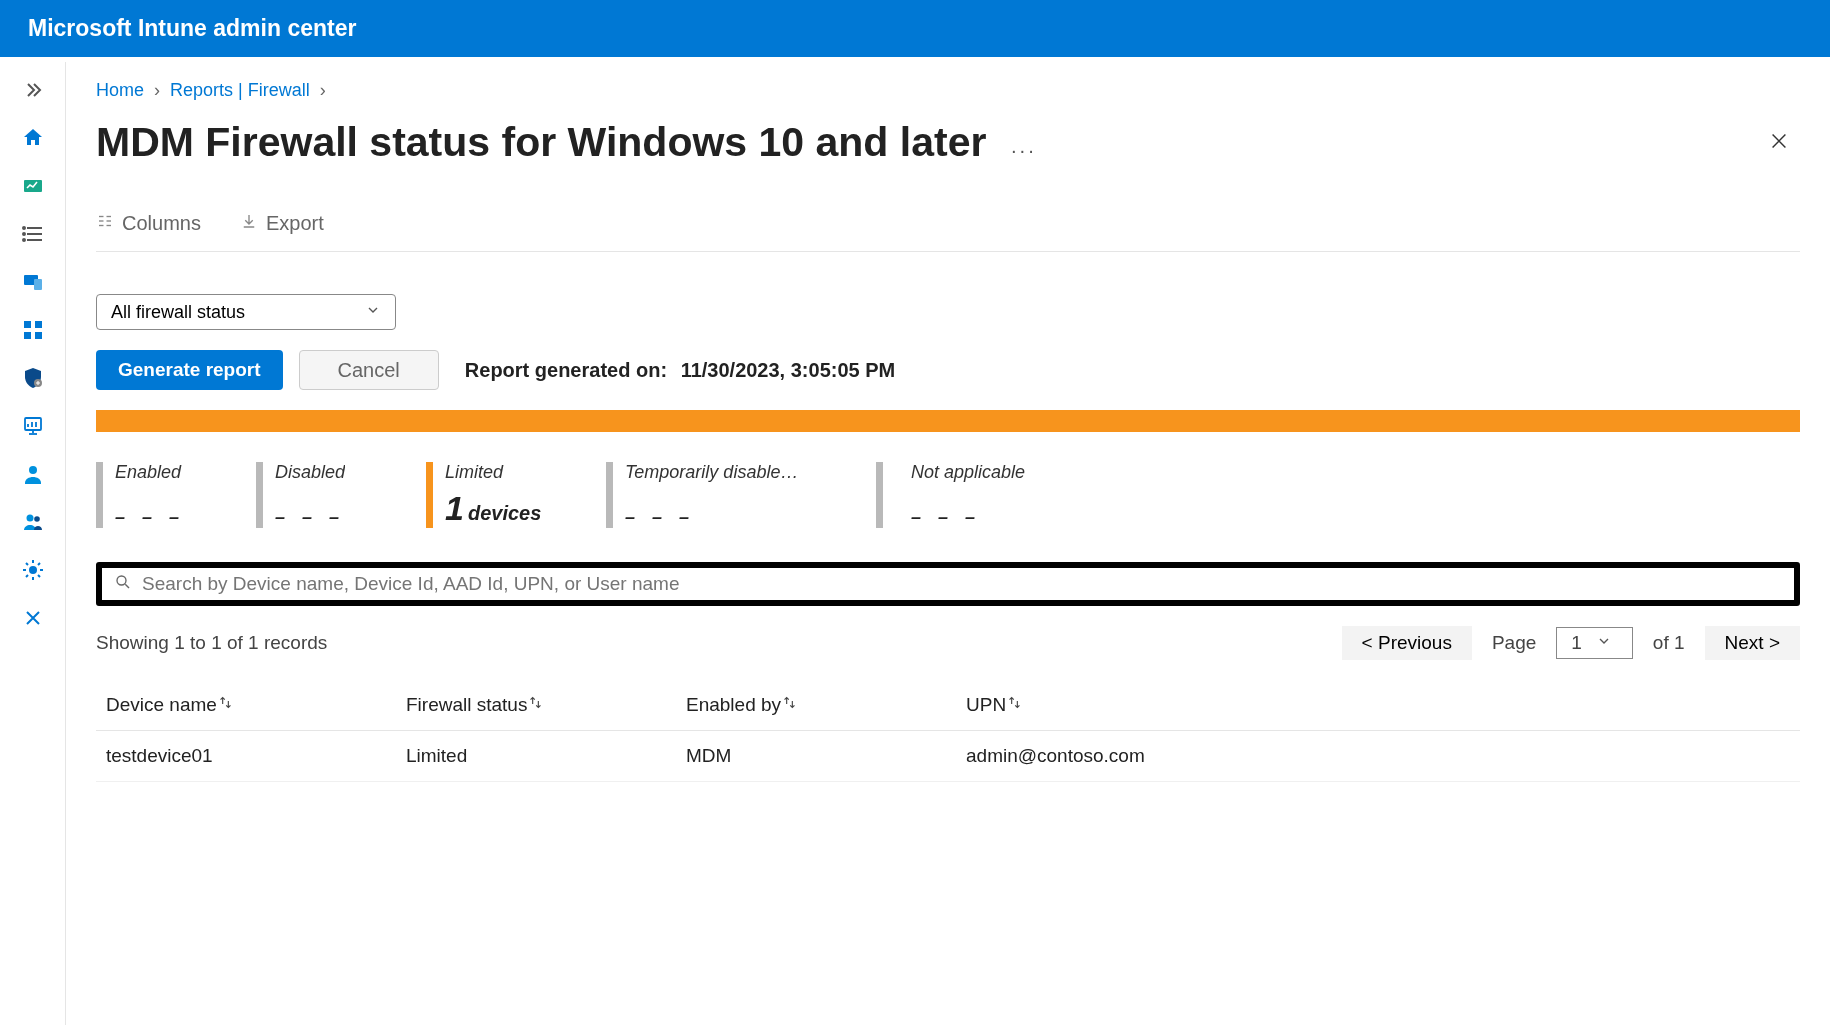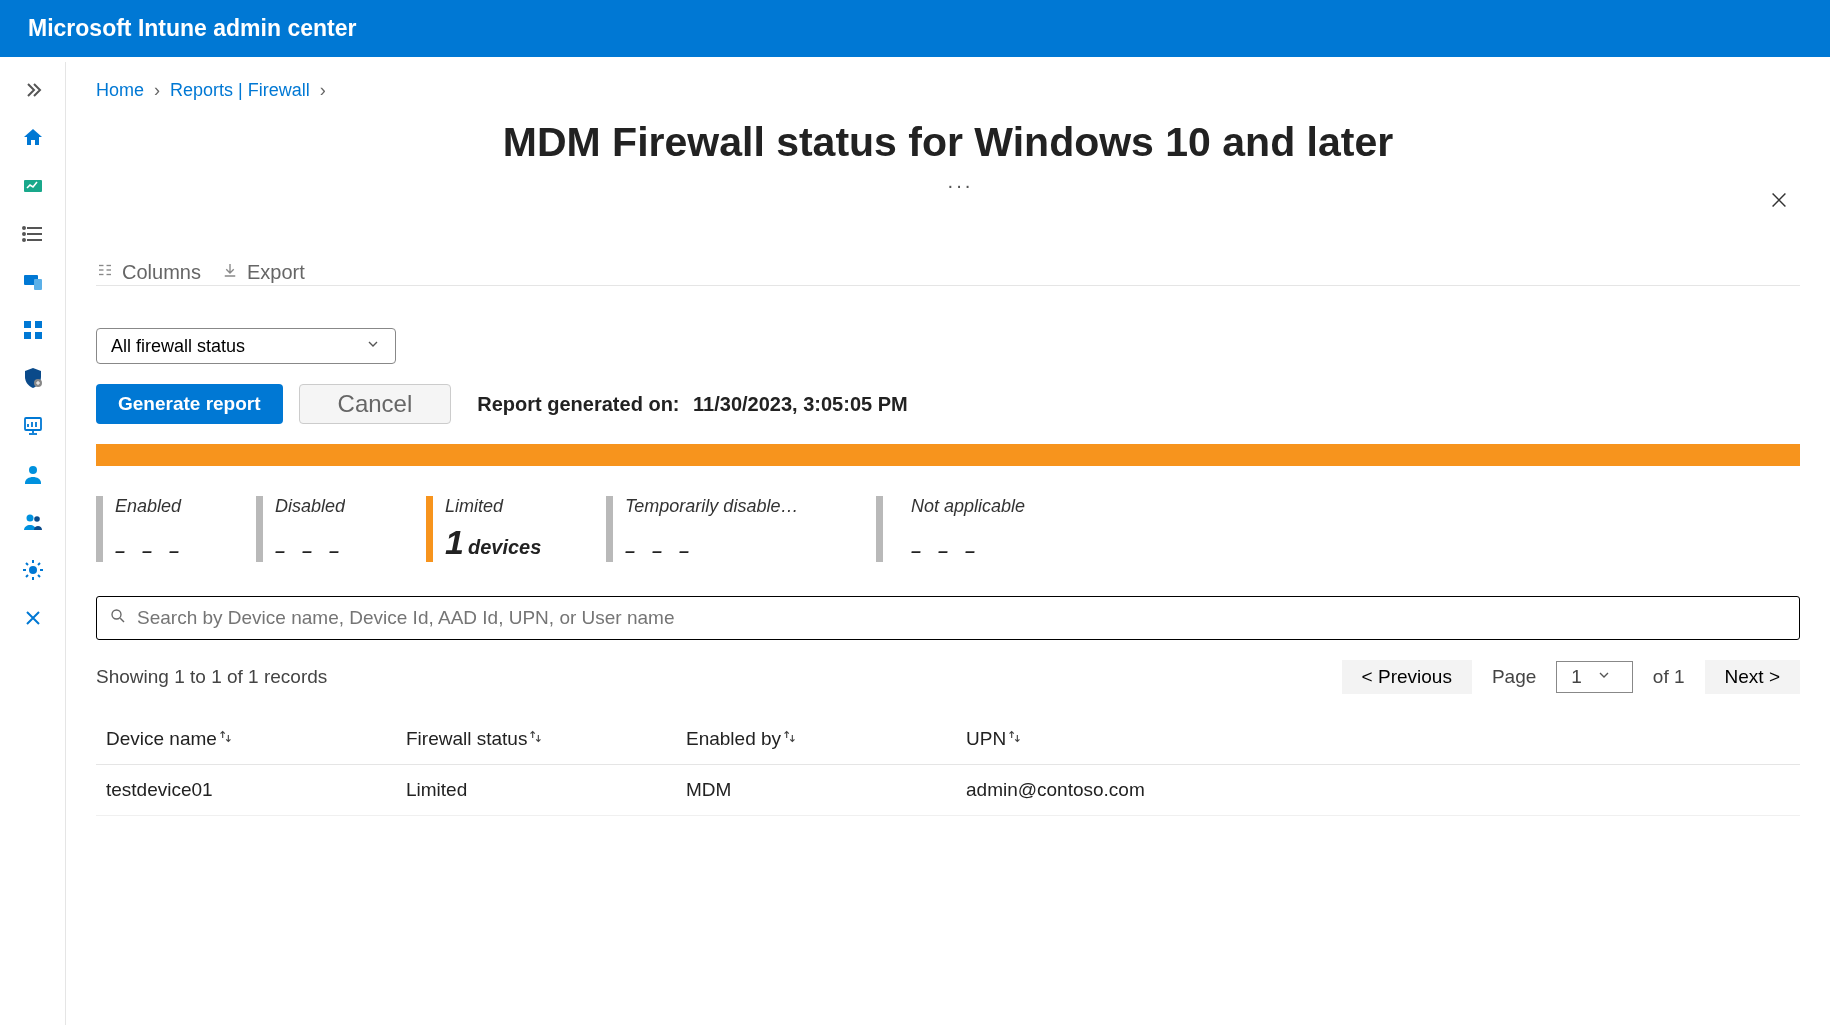--- a/index.html
+++ b/index.html
@@ -61,21 +61,20 @@
   gap: 10px;
 }
 .breadcrumb .sep { color: #666; }
 .breadcrumb a { color: #0078d4; text-decoration: none; cursor: pointer; }
 
 
 .title-row {
   display: flex;
   align-items: center;
   margin-top: 18px;
-  flex-direction: column;
 }
 .page-title {
   font-size: 41px;
   font-weight: 600;
   color: #222;
 }
 .title-more {
   margin-left: 24px;
   color: #555;
   font-size: 20px;
@@ -87,23 +86,23 @@
   margin-left: auto;
   margin-right: 10px;
   cursor: pointer;
 }
 .title-close svg { width: 22px; height: 22px; stroke: #333; }
 
 
 .toolbar {
   display: flex;
   align-items: center;
-  gap: 20px;
+  gap: 39px;
   margin-top: 46px;
-  padding-bottom: 1px;
+  padding-bottom: 16px;
   border-bottom: 1px solid #e5e5e5;
 }
 .tool-btn {
   display: flex;
   align-items: center;
   gap: 8px;
   color: #666;
   font-size: 20px;
   cursor: pointer;
 }
@@ -143,21 +142,21 @@
   font-weight: 600;
   cursor: pointer;
 }
 .btn-secondary {
   background: #f5f5f5;
   color: #666;
   border: 1px solid #ccc;
   border-radius: 4px;
   height: 40px;
   padding: 4px 38px;
-  font-size: 24px;
+  font-size: 20px;
   cursor: pointer;
 }
 .report-meta { font-size: 20px; color: #222; margin-left: 10px; }
 .report-meta .label { font-weight: 700; }
 .report-meta .value { font-weight: 700; margin-left: 8px; }
 
 
 .progress {
   height: 22px;
   background: #f7941d;
@@ -189,21 +188,21 @@
 
 .tile.w1 { width: 130px; }
 .tile.w2 { width: 140px; }
 .tile.w3 { width: 150px; }
 .tile.w4 { width: 240px; }
 .tile.w5 { width: 180px; gap: 28px; }
 
 
 .searchbox {
   margin-top: 34px;
-  border: 1px solid #000000;
+  border: 6px solid #000000;
   border-radius: 3px;
   height: 44px;
   display: flex;
   align-items: center;
   padding: 0 12px;
   gap: 10px;
 }
 .searchbox input {
   border: none;
   outline: none;

